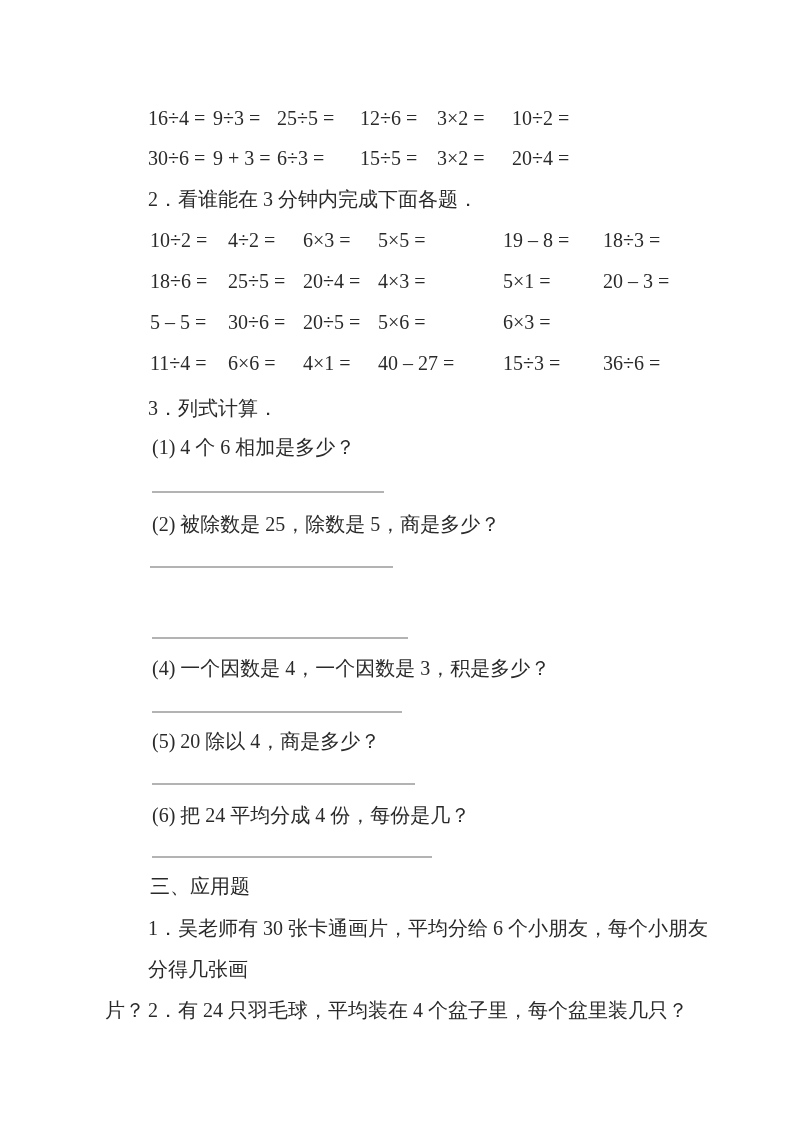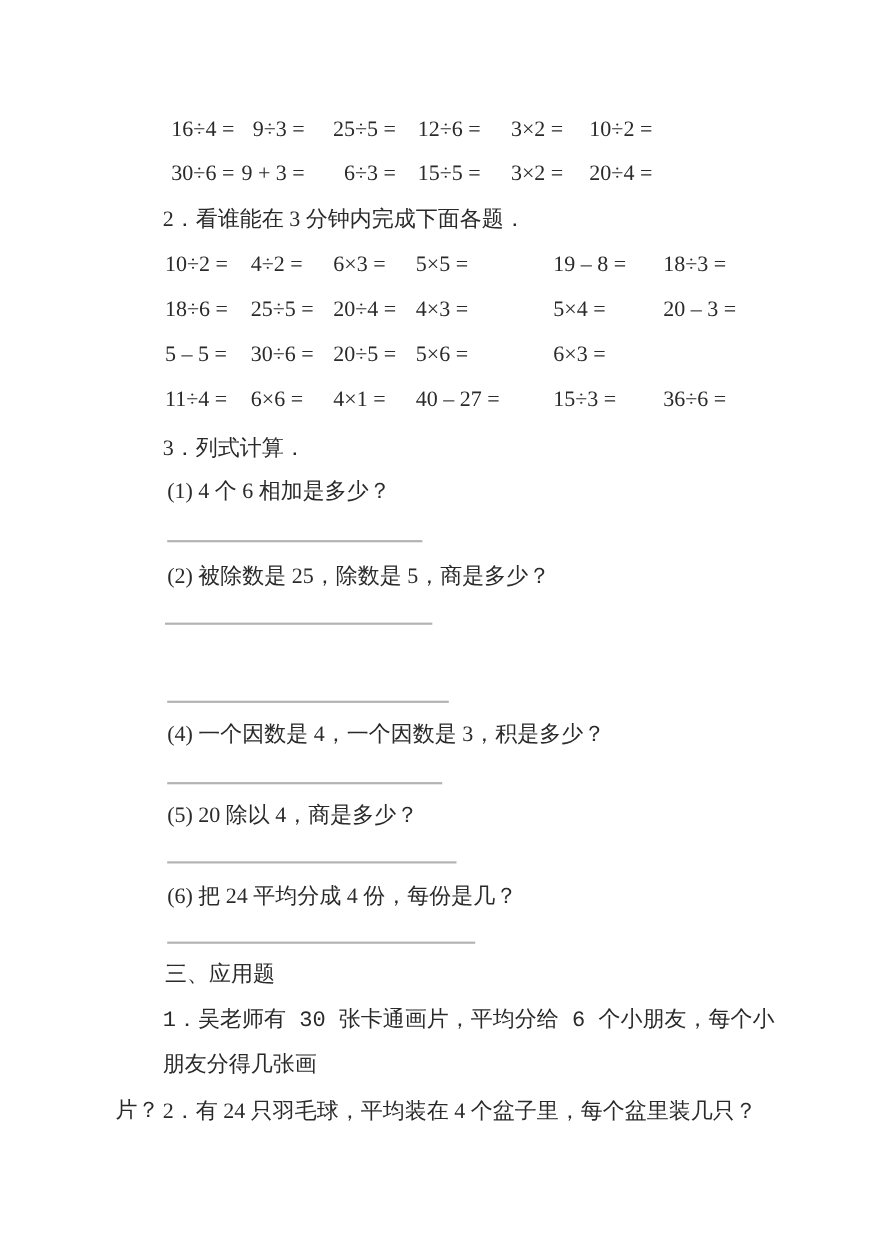--- a/index.html
+++ b/index.html
@@ -23,35 +23,34 @@
     position: absolute;
     display: grid;
     height: 41px;
     line-height: 41px;
   }
   .eq-row span { white-space: nowrap; }
   .grid-a {
     left: 148px;
     grid-template-columns: 65px 64px 83px 77px 75px 81px;
   }
-  .grid-a span { text-align: right; }
+  .grid-a span { }
   .grid-b {
     left: 150px;
     grid-template-columns: 78px 75px 75px 125px 100px 70px;
   }
   .grid-b span { text-align: left; }
   .answer-line {
     position: absolute;
     height: 0;
     border-bottom: 2px solid var(--line, #b3b3b3);
   }
   .para {
     position: absolute;
     line-height: 41px;
-    font-family: Liberation Mono, monospace;
   }
   .indent { margin-left: 43px; }
 </style>
 </head>
 <body>
 
 <div class="page">
 
   <div class="eq-row grid-a" style="top:98px">
     <span>16÷4 =</span>
@@ -78,21 +77,21 @@
     <span>6×3 =</span>
     <span>5×5 =</span>
     <span>19 – 8 =</span>
     <span>18÷3 =</span>
   </div>
   <div class="eq-row grid-b" style="top:261px">
     <span>18÷6 =</span>
     <span>25÷5 =</span>
     <span>20÷4 =</span>
     <span>4×3 =</span>
-    <span>5×4 =</span>
+    <span>5×1 =</span>
     <span>20 – 3 =</span>
   </div>
   <div class="eq-row grid-b" style="top:302px">
     <span>5 – 5 =</span>
     <span>30÷6 =</span>
     <span>20÷5 =</span>
     <span>5×6 =</span>
     <span>6×3 =</span>
   </div>
   <div class="eq-row grid-b" style="top:343px">

